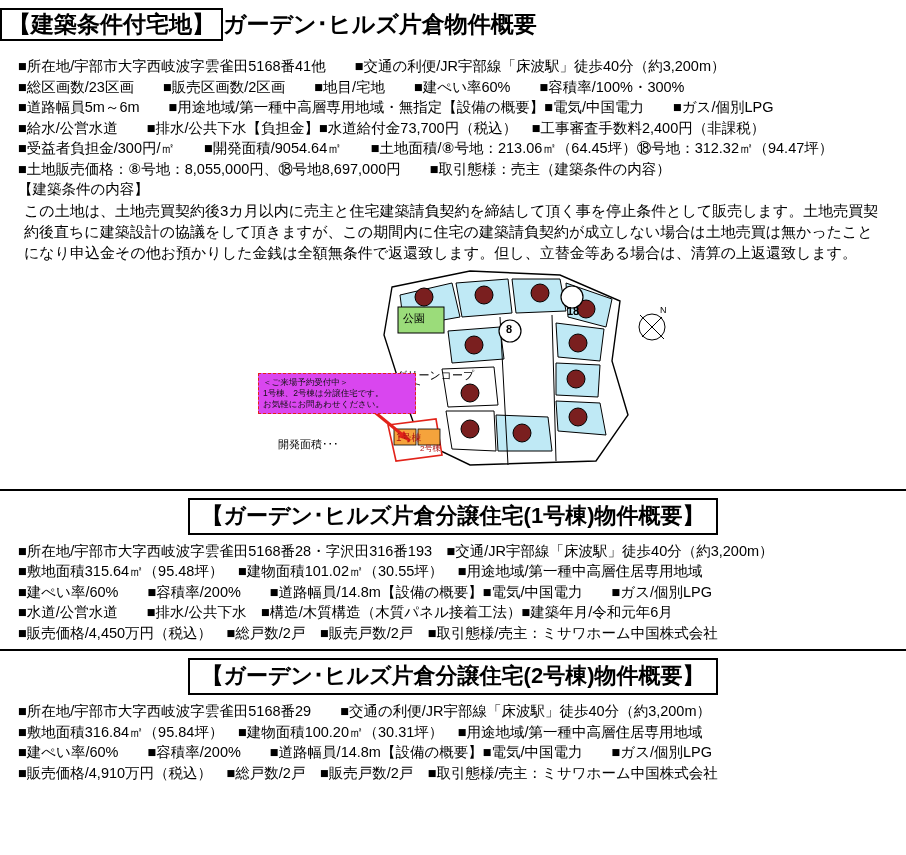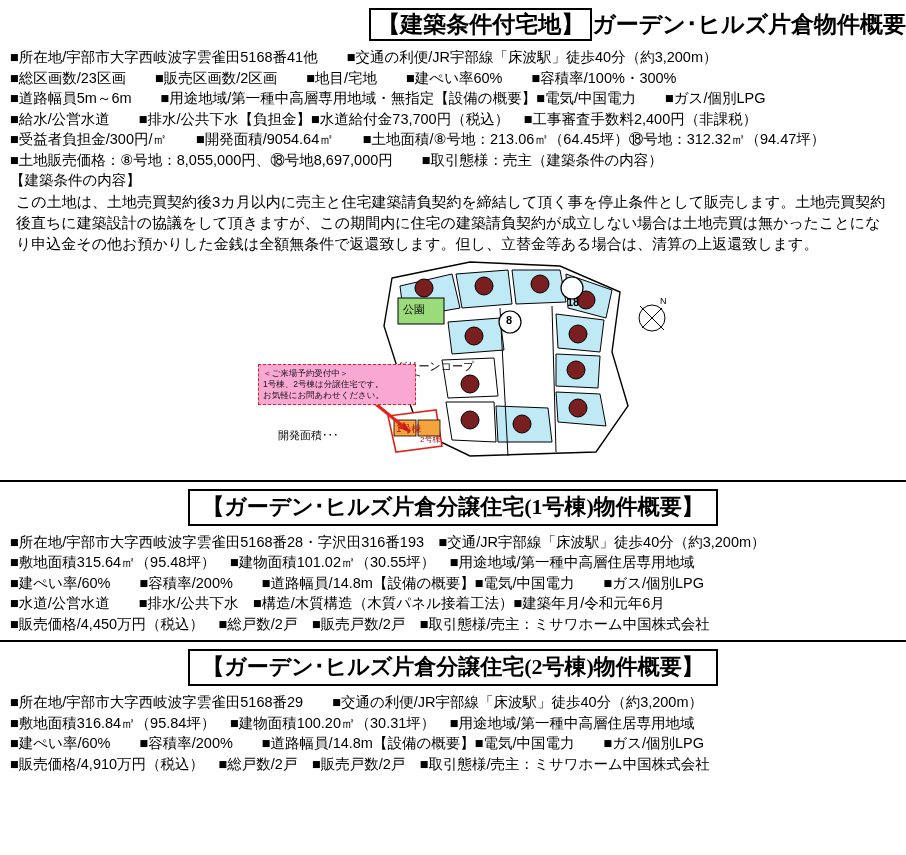--- a/index.html
+++ b/index.html
@@ -1,38 +1,38 @@
 <!DOCTYPE html>
 <html><head>
 <meta charset="utf-8">
 <style>
   html,body{margin:0;padding:0;background:#fff;}
   body{width:906px;height:855px;font-family:"Liberation Sans","DejaVu Sans",sans-serif;color:#000;}
   .page{position:relative;width:906px;height:855px;overflow:hidden;}
 
   
-  .sec-title{text-align:right;font-weight:bold;font-size:23px;letter-spacing:0px;margin:8px 0 6px;}
+  .sec-title{text-align:left;font-weight:bold;font-size:23px;letter-spacing:0px;margin:8px 0 15px;}
   .sec-title .boxed{border:2px solid #000;padding:1px 6px 2px;display:inline-block;line-height:1.15;}
   .sec-title .plain{display:inline-block;line-height:1.15;}
 
   .sec2-title,.sec3-title{text-align:center;font-weight:bold;font-size:22px;margin:7px 0 6px;}
-  .sec2-title span,.sec3-title span{border:2px solid #000;padding:1px 12px 2px;display:inline-block;font-family:Liberation Serif, serif;}
+  .sec2-title span,.sec3-title span{border:2px solid #000;padding:1px 12px 2px;display:inline-block;}
 
   
-  .lines{padding:0 10px;}
+  .lines{padding:0 18px;}
   .line{font-size:14.5px;line-height:20.5px;white-space:nowrap;}
   .cond-head{font-size:14.5px;line-height:20.5px;}
   .cond-body{font-size:15px;line-height:21px;padding:0 6px;}
 
   hr.sep{border:0;border-top:2px solid #000;margin:6px 0 0;}
 
   
   .map-wrap{position:relative;height:218px;margin-top:2px;}
   svg.map{position:absolute;left:0;top:0;}
-  .note-box{position:absolute;left:258px;top:108px;width:148px;border:1.5px dashed #e2231a;background:#f9a8d4;
+  .note-box{position:absolute;left:258px;top:108px;width:148px;border:1.5px dashed #e2231a;background:#d946ef;
             font-size:8.5px;line-height:11px;color:#111;padding:3px 4px;}
   .map-txt{position:absolute;font-size:11px;}
   .circ{fill:#fff;stroke:#000;stroke-width:1.2;}
 </style>
 </head>
 <body>
 
 <div class="page">
 
   <div class="sec-title">

